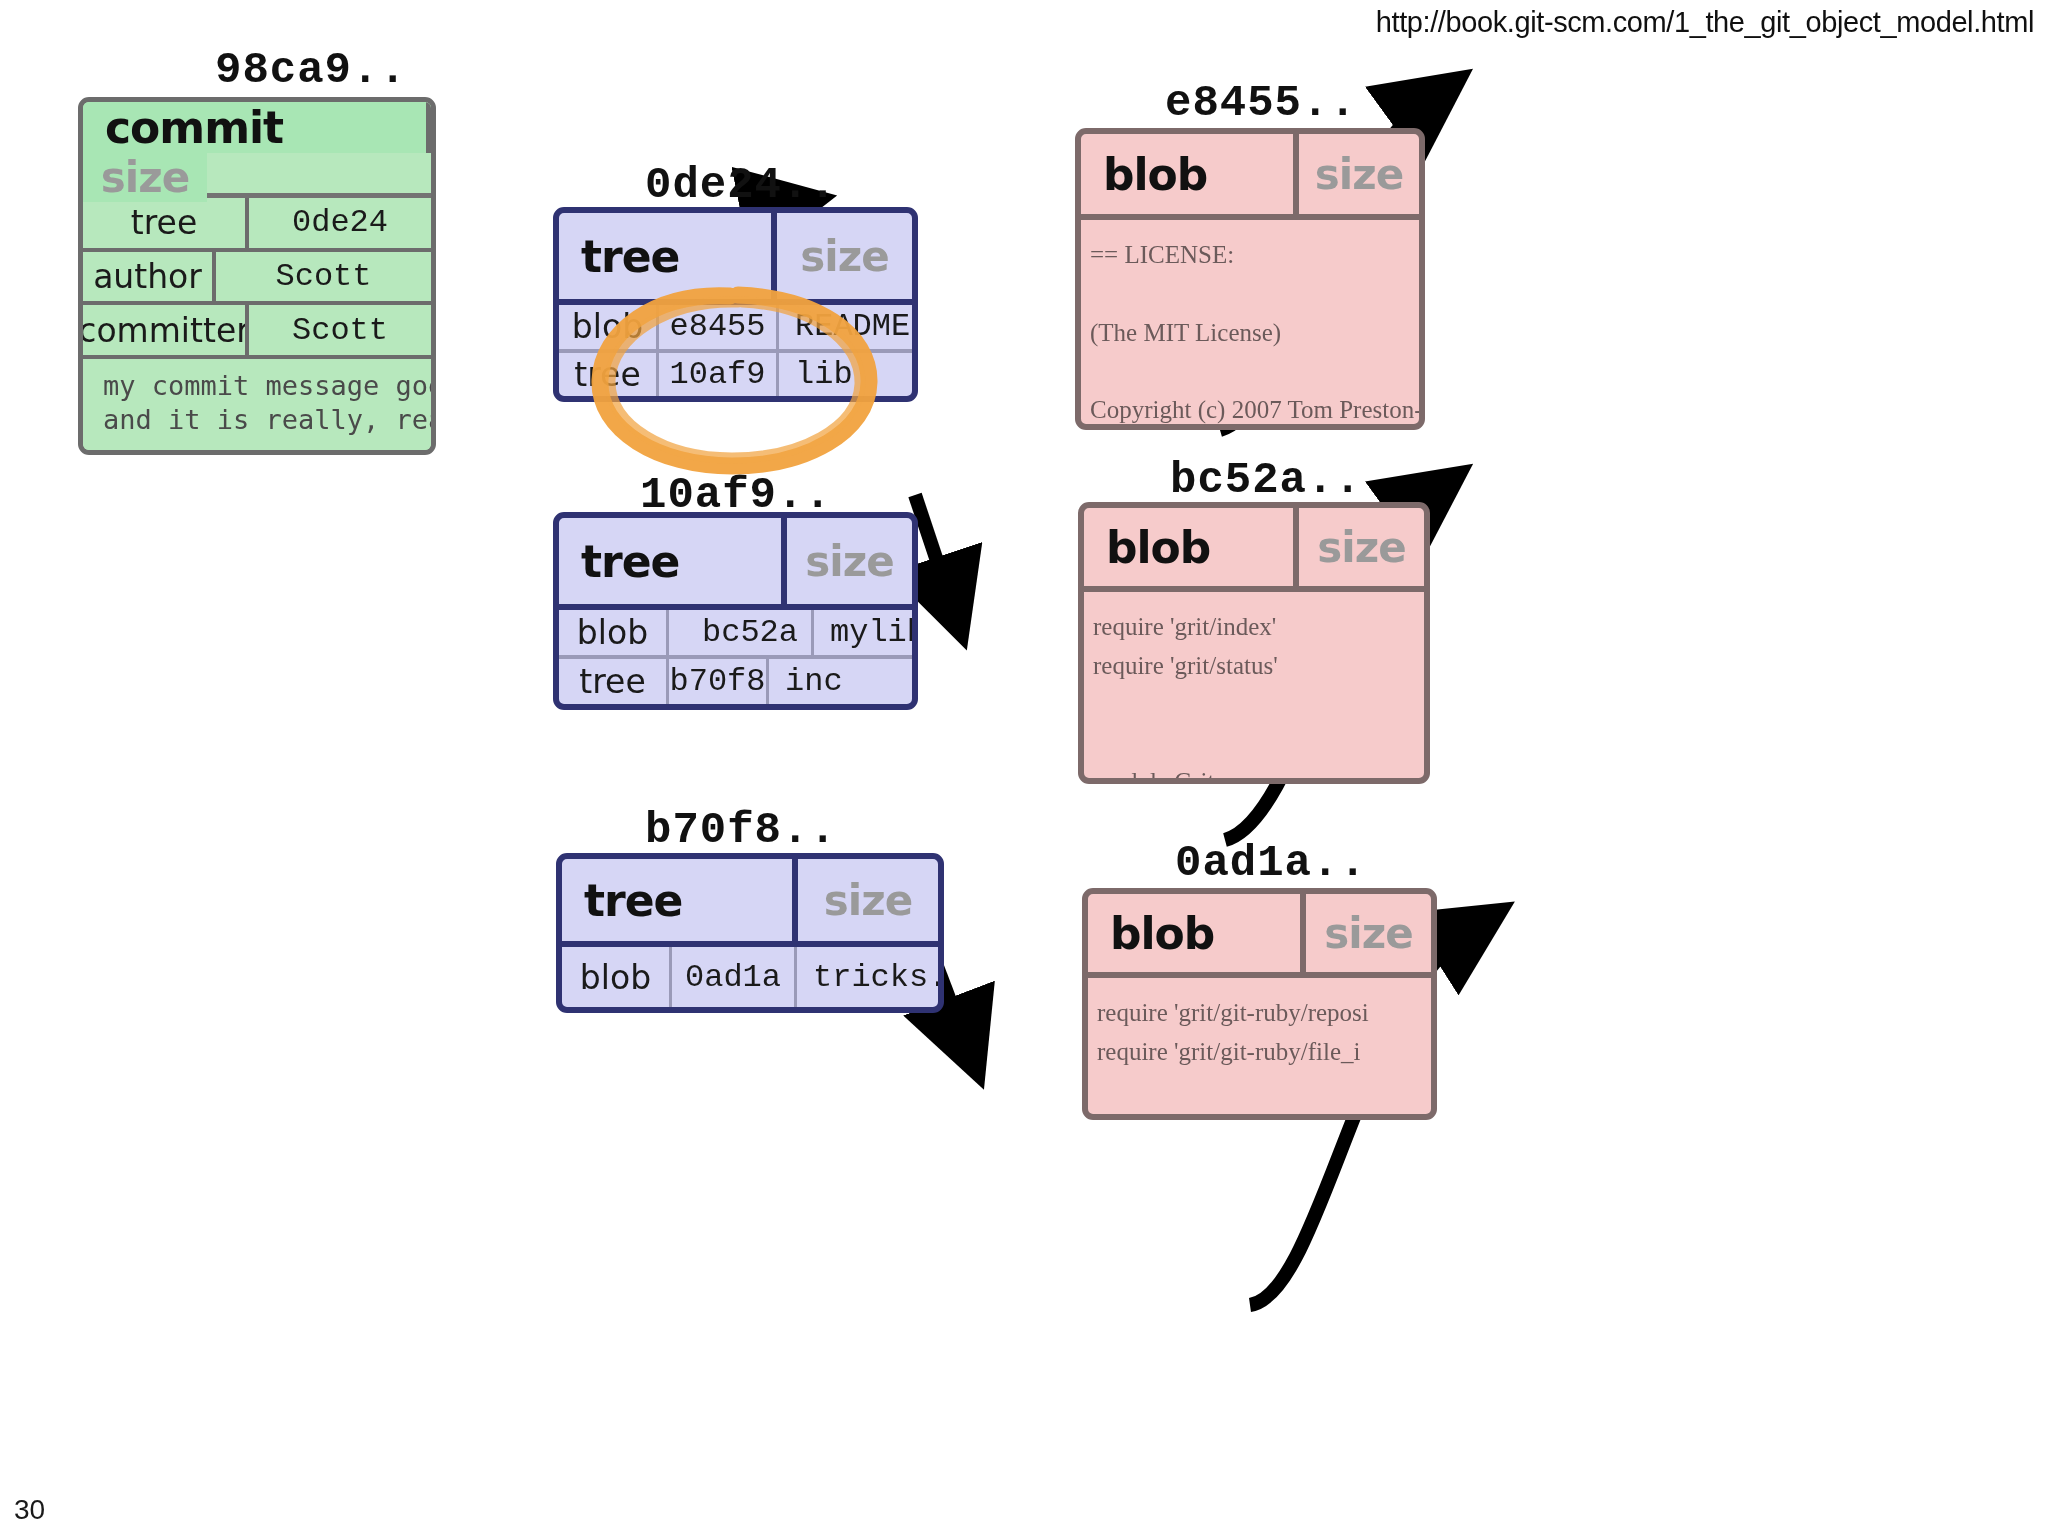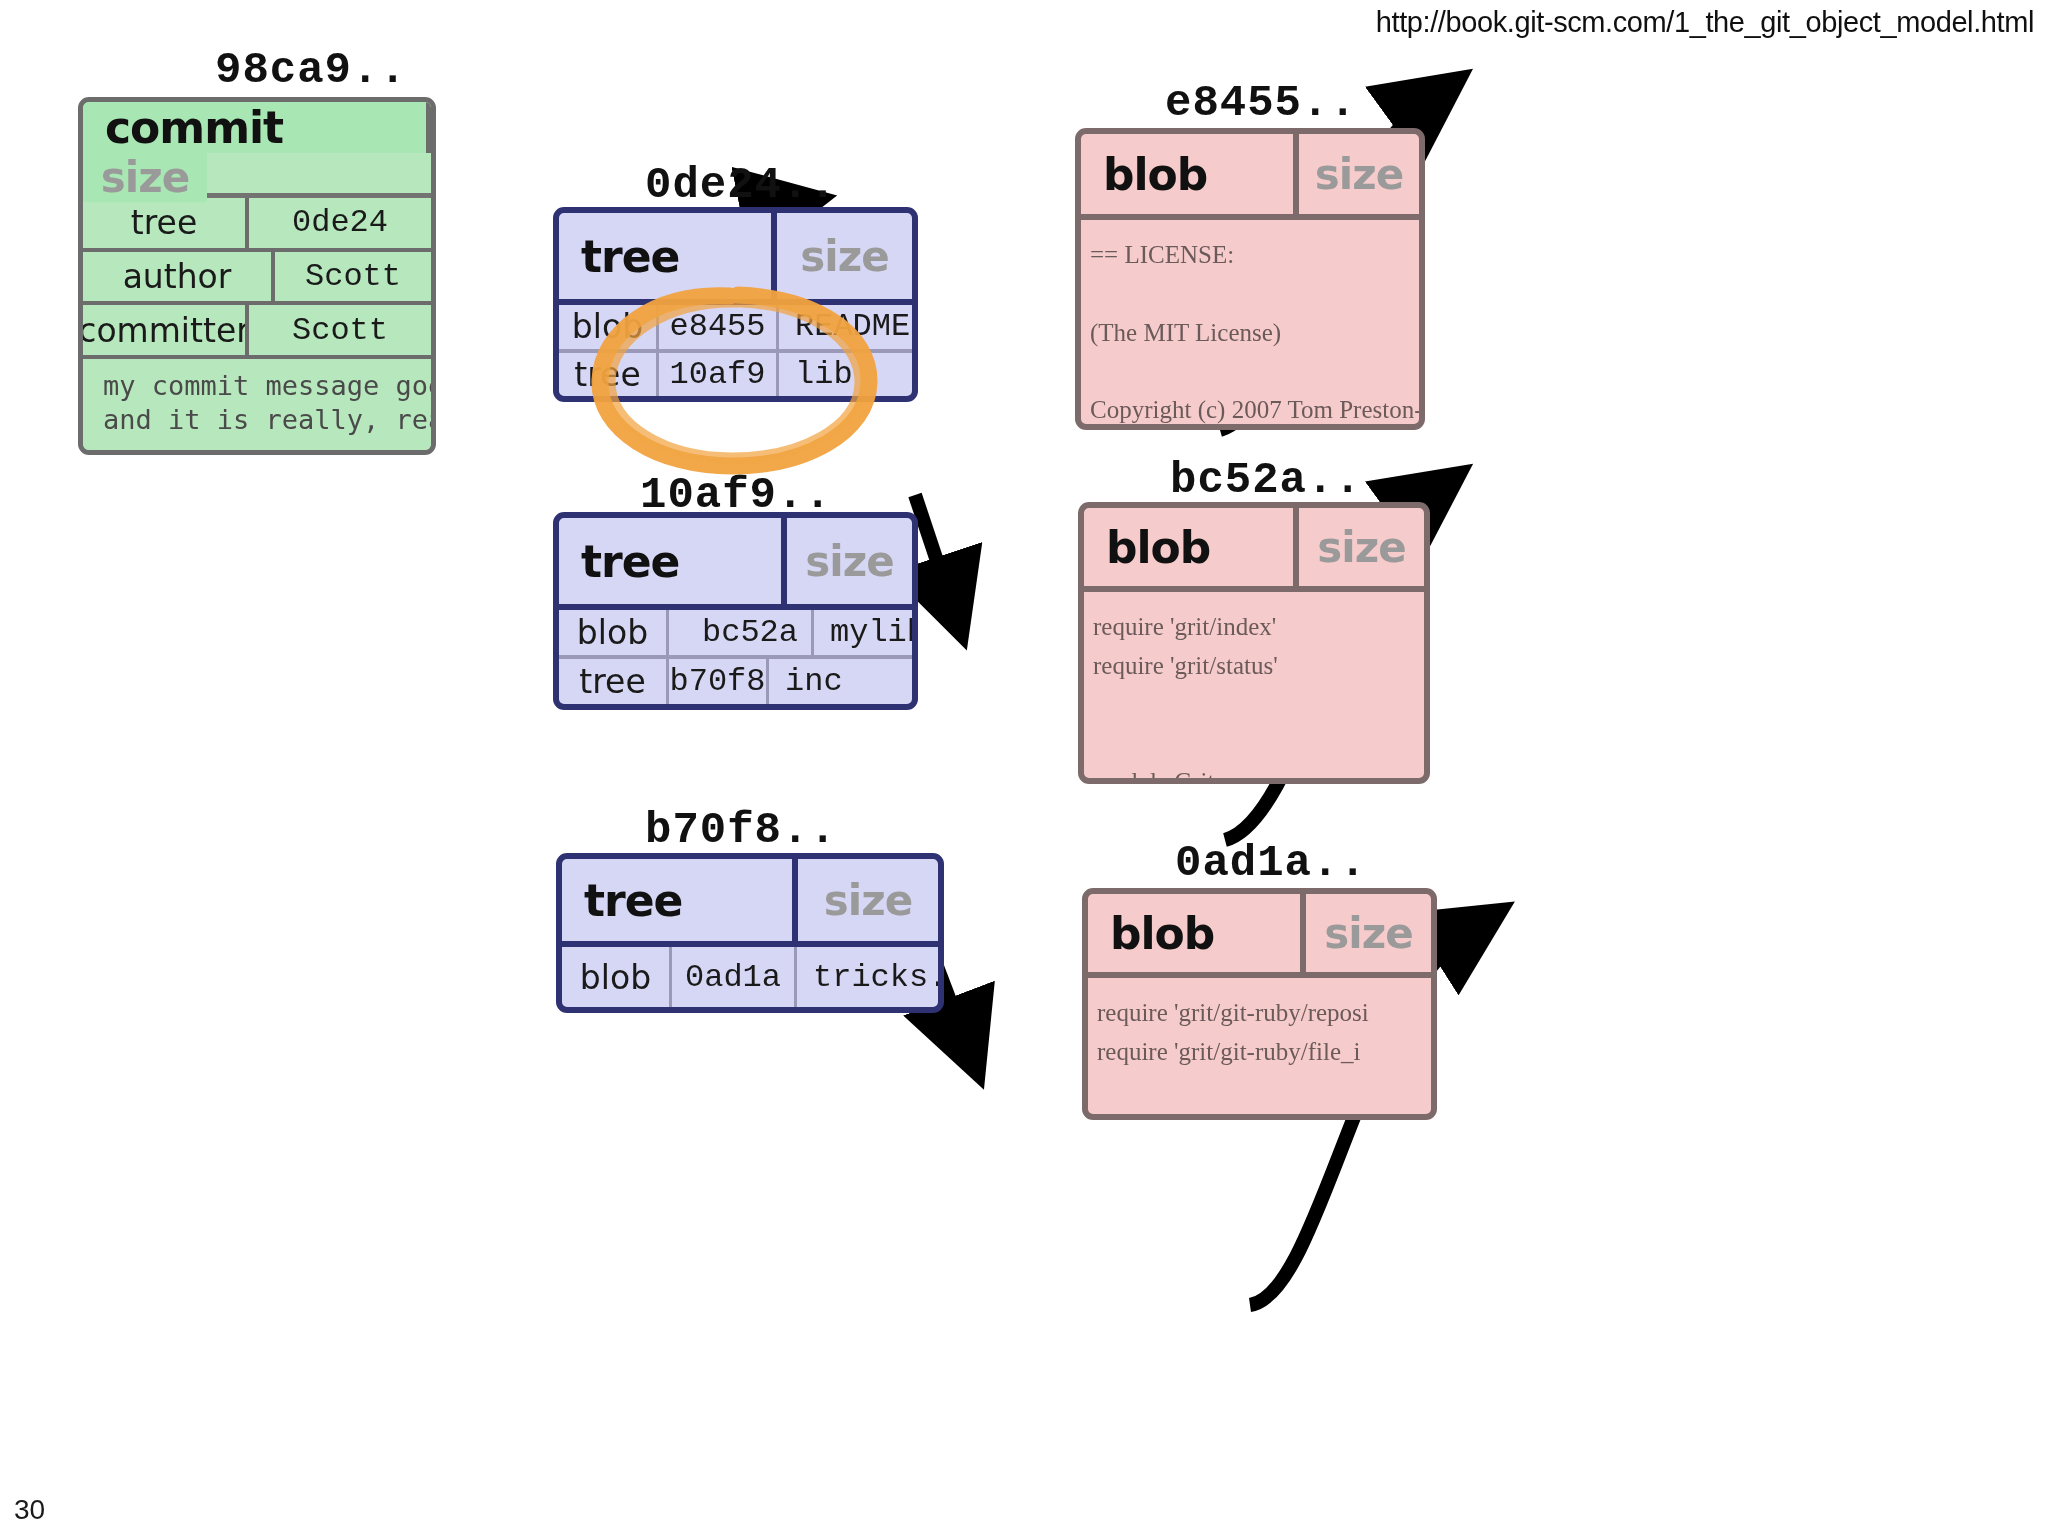--- a/index.html
+++ b/index.html
@@ -228,21 +228,21 @@
       <div class="typerow" style="height:96px;">
         <div class="typecell">commit</div>
         <div class="sizecell" style="width:124px;">size</div>
       </div>
       <div class="rows">
         <div class="row" style="height:48px;">
           <div class="cell k label-sans" style="width:166px;">tree</div>
           <div class="cell v" style="flex:1;">0de24</div>
         </div>
         <div class="row" style="height:48px;">
-          <div class="cell k label-sans" style="width:192px;">author</div>
+          <div class="cell k label-sans" style="width:133px;">author</div>
           <div class="cell v" style="flex:1;">Scott</div>
         </div>
         <div class="row" style="height:48px;">
           <div class="cell k label-sans" style="width:166px;">committer</div>
           <div class="cell v" style="flex:1;">Scott</div>
         </div>
         <div class="msg">my commit message goes here
 and it is really, really cool</div>
       </div>
     </div>

